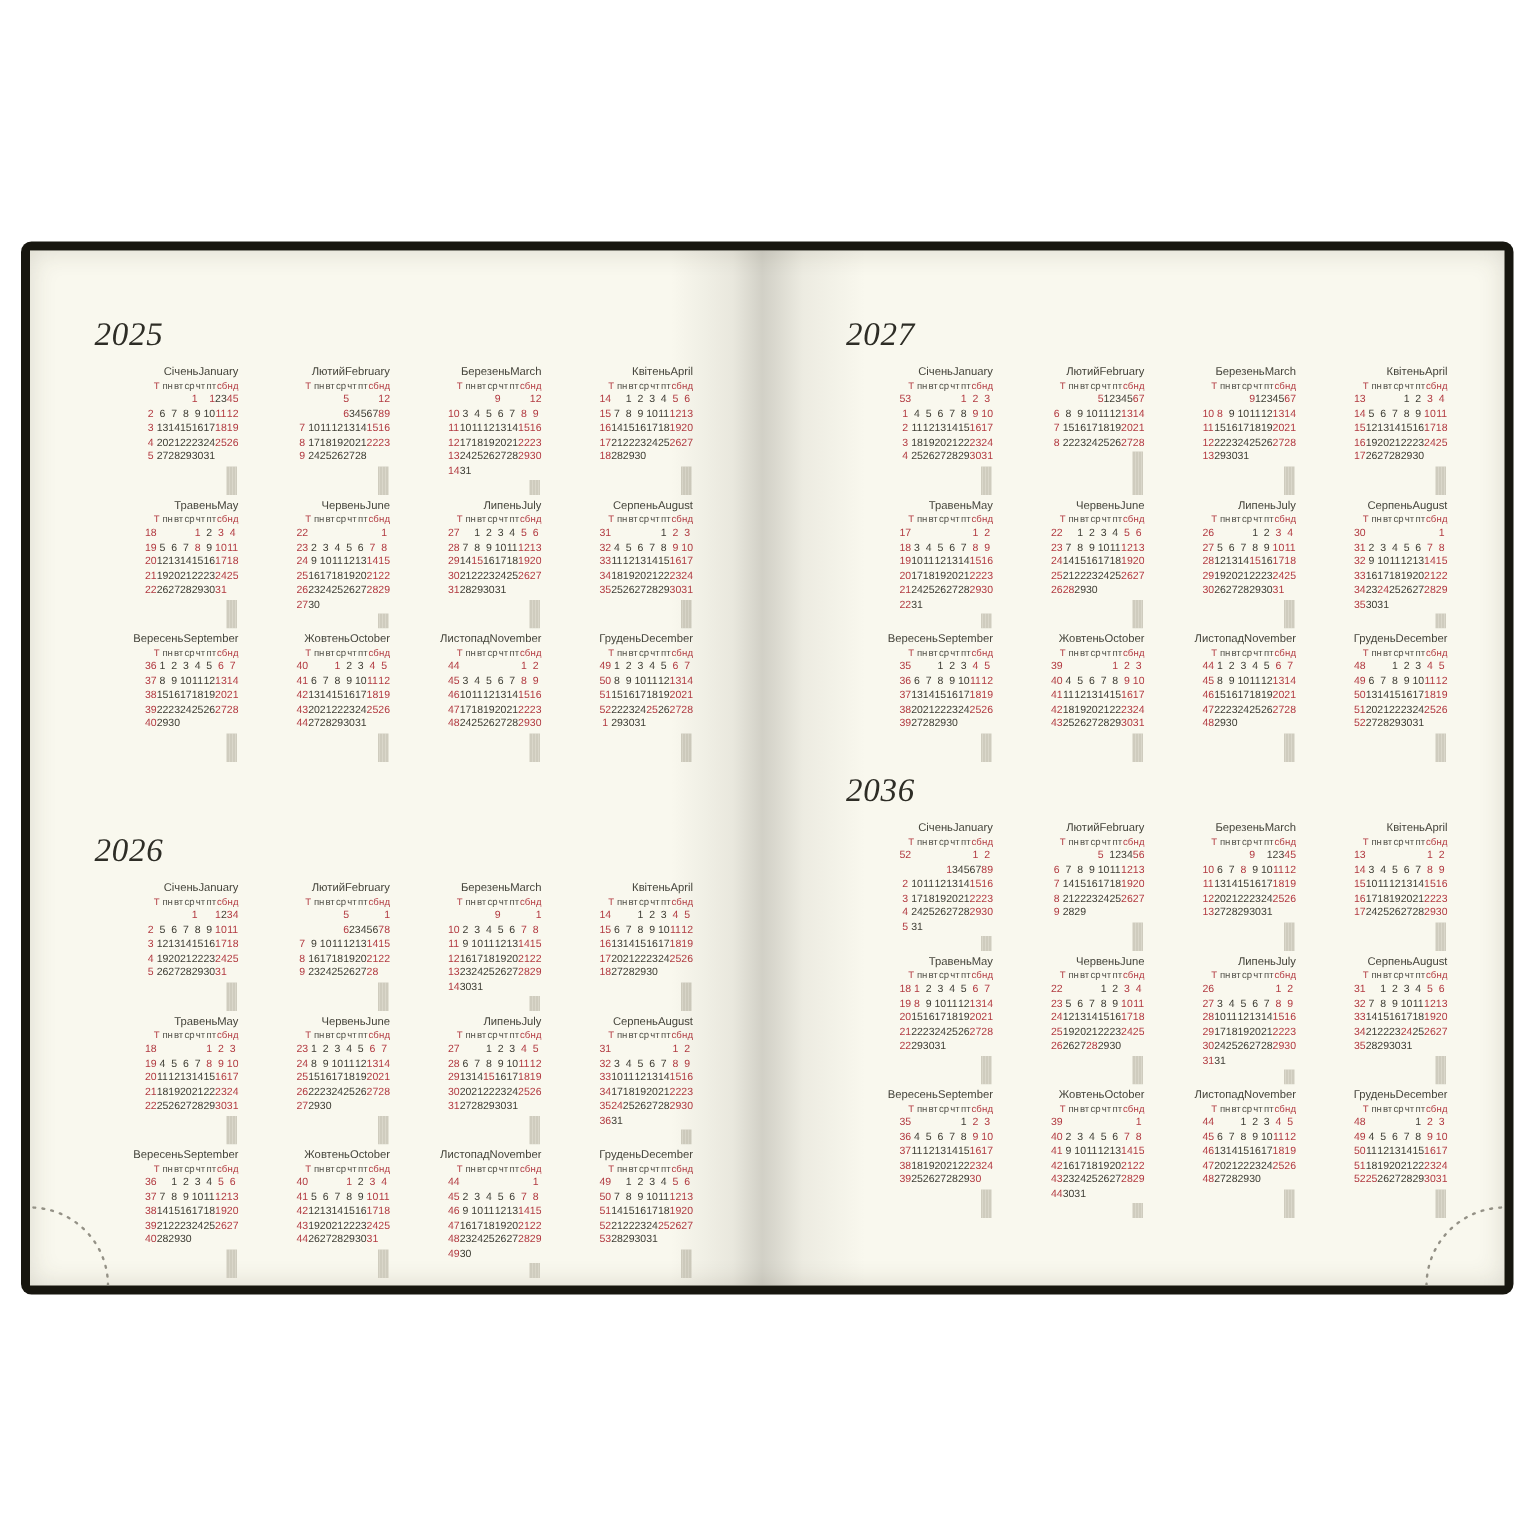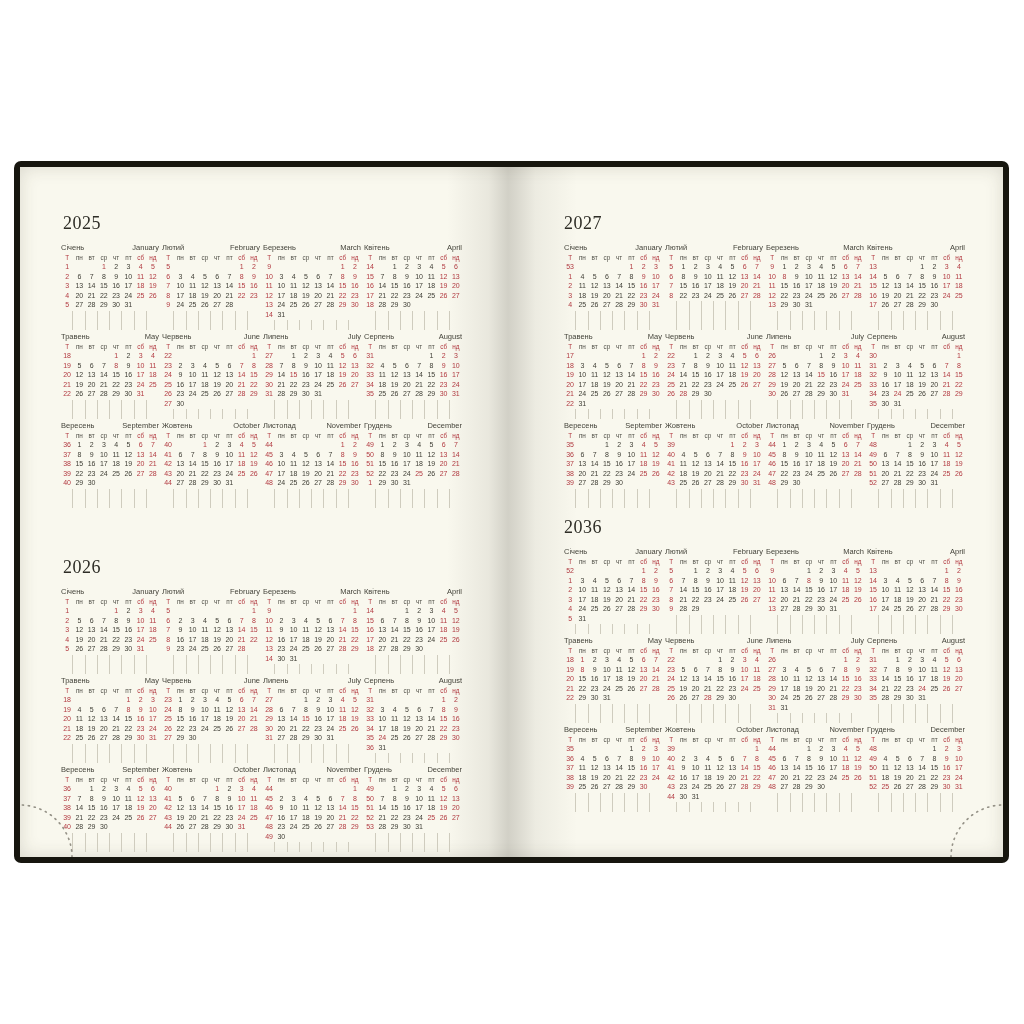--- a/index.html
+++ b/index.html
@@ -13,26 +13,26 @@
          background:linear-gradient(90deg,rgba(90,86,76,0) 0%,rgba(90,86,76,.10) 32%,
            rgba(70,67,58,.22) 47%,rgba(70,67,58,.18) 53%,rgba(90,86,76,.08) 68%,rgba(90,86,76,0) 100%);
          pointer-events:none;}
   .yearblock{position:absolute;width:401px;}
   .yb-2025{left:41px;top:44px;}
   .yb-2027{left:544px;top:44px;}
   .yb-2026{left:41px;top:348px;margin-top:40px;}
   .yb-2028{left:544px;top:348px;}
   .ytitle{margin:0 0 8px 0;height:24px;line-height:24px;
           font-family:"Liberation Serif","DejaVu Serif",serif;
-          font-size:18px;font-weight:400;color:#2e2d26;letter-spacing:.5px;}
+          font-size:22px;font-weight:400;color:#2e2d26;letter-spacing:.5px;font-style:italic;}
   .t-left{text-align:left;margin-left:2px;}
   .t-right{text-align:left;margin-right:4px;}
   .months{display:grid;grid-template-columns:repeat(4,98px);grid-auto-rows:87px;
           column-gap:3px;row-gap:2px;}
-  .month{display:flex;flex-direction:column;overflow:hidden;}
+  .month{display:flex;flex-direction:column;overflow:hidden;align-items:flex-end;}
   .mname{display:flex;justify-content:space-between;height:9px;line-height:9px;
          font-size:7.5px;color:#45443b;margin-bottom:1px;}
   .mrow{display:grid;grid-template-columns:repeat(8,1fr);height:9.5px;line-height:9.5px;
         font-size:7px;text-align:center;color:#3e3d34;}
   .mhdr{font-size:6.4px;color:#53524a;height:9px;line-height:9px;}
   .red{color:#b23a41;}
   .ticks{flex:1;display:grid;grid-template-columns:repeat(8,1fr);min-height:0;margin-top:1px;}
   .ticks span{border-right:1px solid #cfccbe;}
   .ticks span:last-child{border-right:none;}
   .arc{position:absolute;bottom:0;pointer-events:none;}

